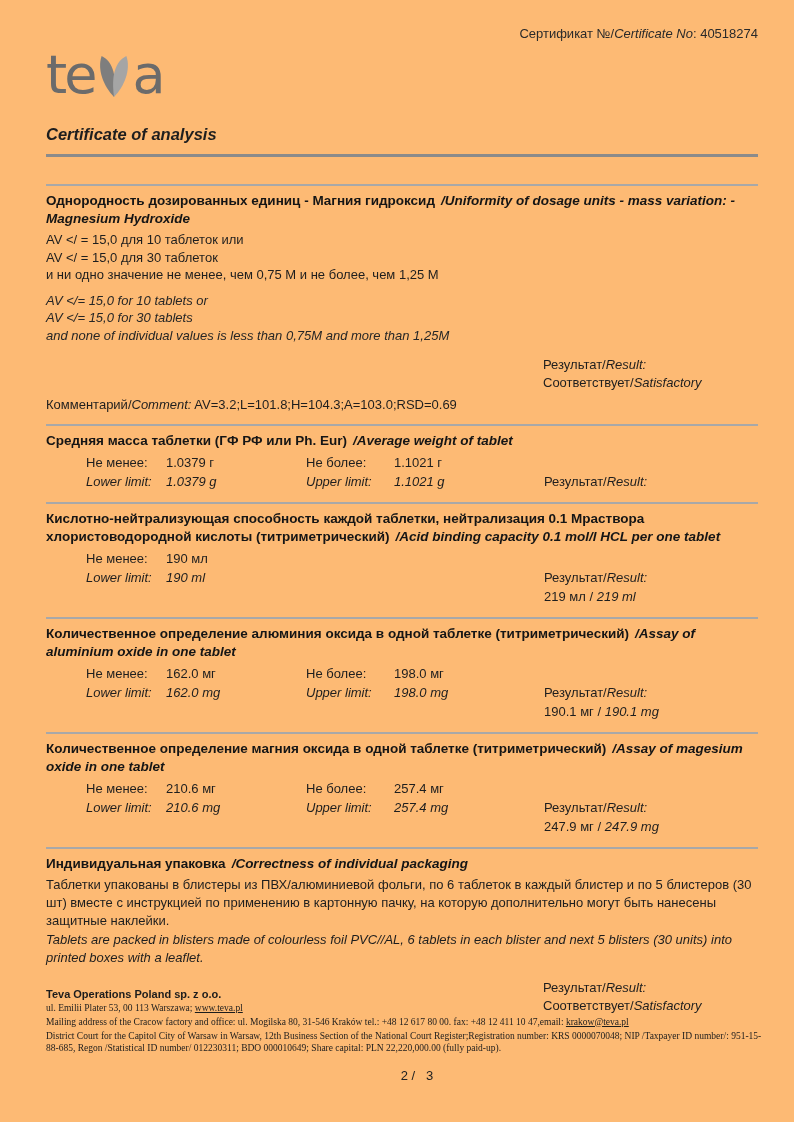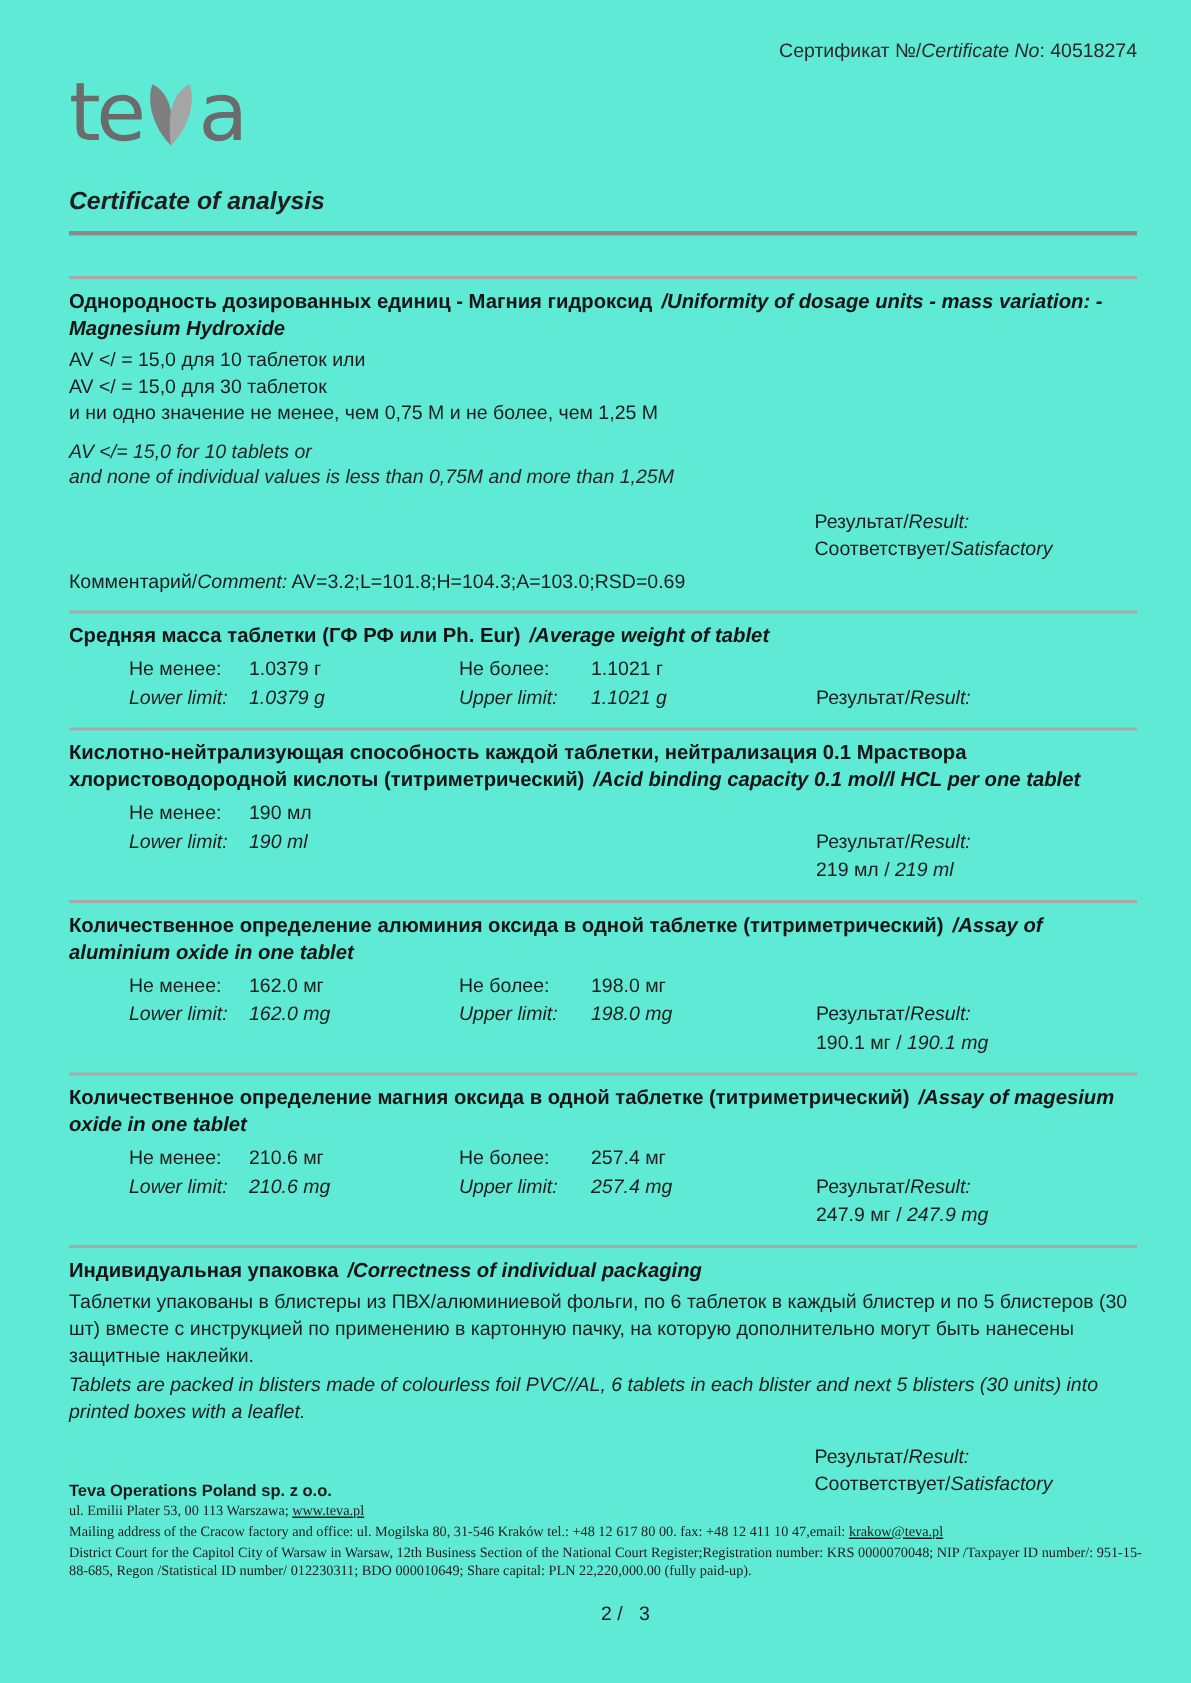--- a/index.html
+++ b/index.html
@@ -1,17 +1,17 @@
 <!DOCTYPE html>
 <html><head>
 <meta charset="utf-8">
 <style>
   html,body { margin:0; padding:0; background:#e8e8e8; }
   .page {
-    width:794px; height:1122px; background:#5eead4; margin:0 auto; position:relative;
+    width:794px; height:1122px; background:#fdba74; margin:0 auto; position:relative;
     font-family:"Liberation Sans", sans-serif; color:#1e1e1e; overflow:hidden;
   }
   .content { padding:26px 36px 0 46px; }
 
   
   .cert-line { text-align:right; font-size:13px; color:#2a2a2a; }
   .cert-line .it { font-style:italic; }
 
   .logo-row { margin-top:8px; height:60px; display:flex; align-items:flex-start; }
   .logo {
@@ -92,20 +92,21 @@
 
     <div class="sec">
       <div class="sec-heading"><span>Однородность дозированных единиц - Магния гидроксид</span><span class="heading-en">/Uniformity of dosage units - mass variation: - Magnesium Hydroxide</span></div>
       <div class="spec-ru-block">
         <div class="spec-line">AV &lt;/ = 15,0 для 10 таблеток или</div>
         <div class="spec-line">AV &lt;/ = 15,0 для 30 таблеток</div>
         <div class="spec-line">и ни одно значение не менее, чем 0,75 М и не более, чем 1,25 М</div>
       </div>
       <div class="spec-en-block">
         <div class="spec-line en">AV &lt;/= 15,0 for 10 tablets or</div>
+        <div class="spec-line en">AV &lt;/= 15,0 for 30 tablets</div>
         <div class="spec-line en">and none of individual values is less than 0,75M and more than 1,25M</div>
       </div>
       <div class="result-block standalone-result">
         <div><span>Результат/</span><span class="it">Result:</span></div>
         <div><span>Соответствует/</span><span class="it">Satisfactory</span></div>
       </div>
       <div class="comment-line"><span>Комментарий/</span><span class="it">Comment:</span><span> AV=3.2;L=101.8;H=104.3;A=103.0;RSD=0.69</span></div>
     </div>
 
     <hr class="rule sec-rule">

